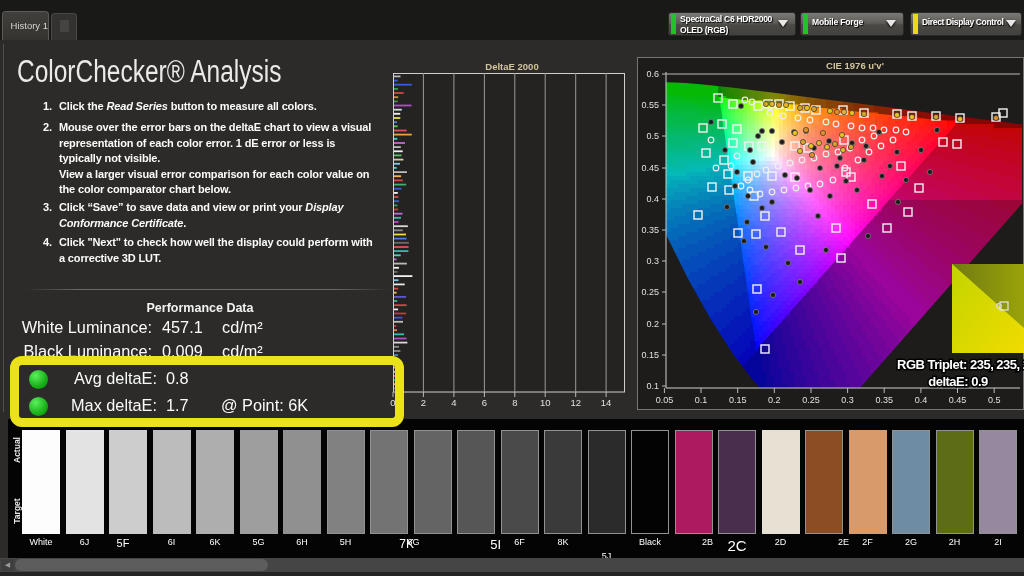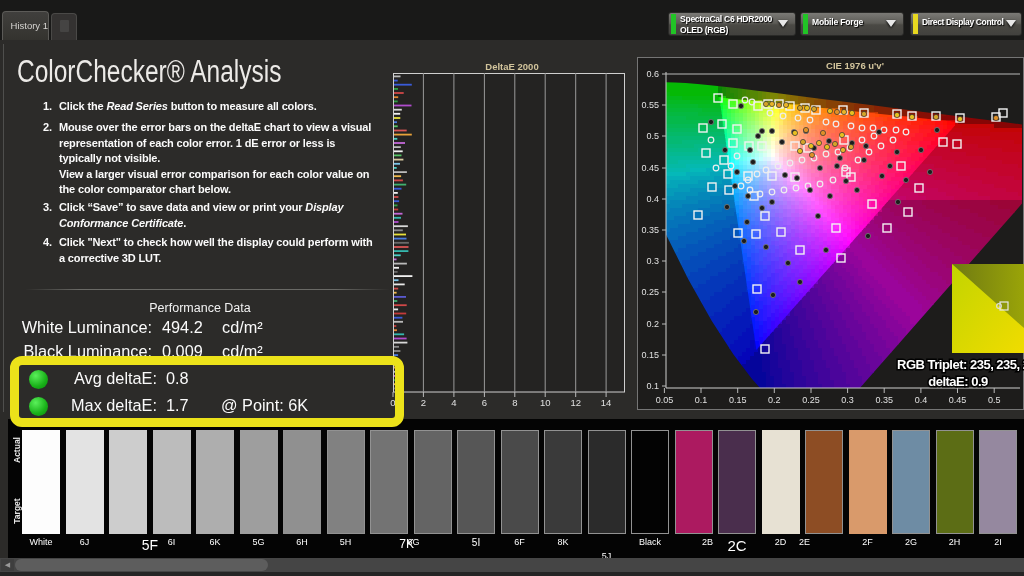--- a/index.html
+++ b/index.html
@@ -29,23 +29,23 @@
 
 <div class="abs" style="left:34px;top:99px;width:370px;color:#fbfbfb;font-size:11px;font-weight:bold;line-height:15.4px;letter-spacing:-0.15px">
 <div style="position:relative;padding-left:25px;white-space:nowrap"><span style="position:absolute;left:9px">1.</span>Click the <i>Read Series</i> button to measure all colors.</div>
 <div style="position:relative;padding-left:25px;margin-top:6px;white-space:nowrap"><span style="position:absolute;left:9px">2.</span>Mouse over the error bars on the deltaE chart to view a visual<br>representation of each color error. 1 dE error or less is<br>typically not visible.<br>View a larger visual error comparison for each color value on<br>the color comparator chart below.</div>
 <div style="position:relative;padding-left:25px;margin-top:3px;white-space:nowrap"><span style="position:absolute;left:9px">3.</span>Click “Save” to save data and view or print your <i>Display</i><br><i>Conformance Certificate</i>.</div>
 <div style="position:relative;padding-left:25px;margin-top:4px;white-space:nowrap"><span style="position:absolute;left:9px">4.</span>Click "Next" to check how well the display could perform with<br>a corrective 3D LUT.</div>
 </div>
 
 <div class="abs" style="left:25px;top:289px;width:365px;height:1px;background:linear-gradient(90deg,#2c2b29,#6a6a66 15%,#6a6a66 85%,#2c2b29)"></div>
 
-<div class="abs" style="left:0;top:301px;width:400px;text-align:center;font-size:12.5px;font-weight:normal;color:#f2f2f2">Performance Data</div>
+<div class="abs" style="left:0;top:301px;width:400px;text-align:center;font-size:12.5px;font-weight:bold;color:#f2f2f2">Performance Data</div>
 <div class="abs" style="left:0;top:318px;width:152px;text-align:right;font-size:16.3px;color:#fafafa">White Luminance:</div>
-<div class="abs" style="left:162px;top:318px;font-size:16.3px;color:#fafafa">494.2</div>
+<div class="abs" style="left:162px;top:318px;font-size:16.3px;color:#fafafa">457.1</div>
 <div class="abs" style="left:222px;top:318px;font-size:16.3px;color:#fafafa">cd/m²</div>
 <div class="abs" style="left:0;top:342px;width:152px;text-align:right;font-size:16.3px;color:#fafafa">Black Luminance:</div>
 <div class="abs" style="left:162px;top:342px;font-size:16.3px;color:#fafafa">0.009</div>
 <div class="abs" style="left:222px;top:342px;font-size:16.3px;color:#fafafa">cd/m²</div>
 
 <svg width="250" height="420" style="position:absolute;left:383px;top:55px" xmlns="http://www.w3.org/2000/svg">
 <text x="129" y="15" font-size="9.5" fill="#d2c49c" text-anchor="middle" font-weight="bold">DeltaE 2000</text>
 <rect x="10.5" y="18.5" width="231" height="318.5" fill="#242322" stroke="#cfcfcf" stroke-width="1"></rect>
 <g transform="translate(-383,-55)">
       <line x1="423.4" y1="73" x2="423.4" y2="392" stroke="#9a9a9a" stroke-width="1"></line>
@@ -2581,53 +2581,53 @@
 
 <div class="abs" style="left:0;top:419px;width:1024px;height:139px;background:#040404"></div>
 <div class="abs" style="left:0;top:419px;width:8px;height:153px;background:#2c2b29"></div>
 <div class="abs" style="left:-4px;top:445px;font-size:8.5px;font-weight:bold;color:#e8e8e8;transform:rotate(-90deg);transform-origin:center;width:42px;text-align:center">Actual</div>
 <div class="abs" style="left:-4px;top:506px;font-size:8.5px;font-weight:bold;color:#e8e8e8;transform:rotate(-90deg);transform-origin:center;width:42px;text-align:center">Target</div>
 <div style="position:absolute;left:22.0px;top:430px;width:38px;height:104px;background:#fdfdfd;box-sizing:border-box"></div>
 <div style="position:absolute;left:16.0px;top:537px;width:50px;text-align:center;font-size:9px;color:#fff">White</div>
 <div style="position:absolute;left:65.5px;top:430px;width:38px;height:104px;background:#e3e3e3;box-sizing:border-box"></div>
 <div style="position:absolute;left:59.5px;top:537px;width:50px;text-align:center;font-size:9px;color:#fff">6J</div>
 <div style="position:absolute;left:109.0px;top:430px;width:38px;height:104px;background:#cdcdcd;box-sizing:border-box"></div>
-<div style="position:absolute;left:108px;top:537px;width:50px;text-align:right;font-size:14px;color:#fff">5F</div>
+<div style="position:absolute;left:98px;top:537px;width:50px;text-align:center;font-size:11px;color:#fff">5F</div>
 <div style="position:absolute;left:152.5px;top:430px;width:38px;height:104px;background:#bcbcbc;box-sizing:border-box"></div>
 <div style="position:absolute;left:146.5px;top:537px;width:50px;text-align:center;font-size:9px;color:#fff">6I</div>
 <div style="position:absolute;left:196.0px;top:430px;width:38px;height:104px;background:#aeaeae;box-sizing:border-box"></div>
 <div style="position:absolute;left:190.0px;top:537px;width:50px;text-align:center;font-size:9px;color:#fff">6K</div>
 <div style="position:absolute;left:239.5px;top:430px;width:38px;height:104px;background:#9e9e9e;box-sizing:border-box"></div>
 <div style="position:absolute;left:233.5px;top:537px;width:50px;text-align:center;font-size:9px;color:#fff">5G</div>
 <div style="position:absolute;left:283.0px;top:430px;width:38px;height:104px;background:#909090;border:1px solid #929292;box-sizing:border-box"></div>
 <div style="position:absolute;left:277.0px;top:537px;width:50px;text-align:center;font-size:9px;color:#fff">6H</div>
 <div style="position:absolute;left:326.5px;top:430px;width:38px;height:104px;background:#818181;border:1px solid #929292;box-sizing:border-box"></div>
 <div style="position:absolute;left:320.5px;top:537px;width:50px;text-align:center;font-size:9px;color:#fff">5H</div>
 <div style="position:absolute;left:370.0px;top:430px;width:38px;height:104px;background:#737373;border:1px solid #929292;box-sizing:border-box"></div>
 <div style="position:absolute;left:364.0px;top:537px;width:50px;text-align:right;font-size:12px;color:#fff">7K</div>
 <div style="position:absolute;left:413.5px;top:430px;width:38px;height:104px;background:#646464;border:1px solid #929292;box-sizing:border-box"></div>
 <div style="position:absolute;left:407.5px;top:537px;width:50px;text-align:left;font-size:9px;color:#fff">6G</div>
 <div style="position:absolute;left:457.0px;top:430px;width:38px;height:104px;background:#565656;border:1px solid #929292;box-sizing:border-box"></div>
-<div style="position:absolute;left:451.0px;top:537px;width:50px;text-align:center;font-size:10px;color:#fff">5I</div>
+<div style="position:absolute;left:451.0px;top:537px;width:50px;text-align:right;font-size:13px;color:#fff">5I</div>
 <div style="position:absolute;left:500.5px;top:430px;width:38px;height:104px;background:#4a4a4a;border:1px solid #929292;box-sizing:border-box"></div>
 <div style="position:absolute;left:494.5px;top:537px;width:50px;text-align:center;font-size:9px;color:#fff">6F</div>
 <div style="position:absolute;left:544.0px;top:430px;width:38px;height:104px;background:#3a3a3a;border:1px solid #929292;box-sizing:border-box"></div>
 <div style="position:absolute;left:538.0px;top:537px;width:50px;text-align:center;font-size:9px;color:#fff">8K</div>
 <div style="position:absolute;left:587.5px;top:430px;width:38px;height:104px;background:#2b2b2b;border:1px solid #929292;box-sizing:border-box"></div>
 <div style="position:absolute;left:581.5px;top:551px;width:50px;text-align:center;font-size:9px;color:#fff">5J</div>
 <div style="position:absolute;left:631.0px;top:430px;width:38px;height:104px;background:#030303;border:1px solid #929292;box-sizing:border-box"></div>
 <div style="position:absolute;left:625.0px;top:537px;width:50px;text-align:center;font-size:9px;color:#fff">Black</div>
 <div style="position:absolute;left:674.5px;top:430px;width:38px;height:104px;background:#ac1a60;border:1px solid #929292;box-sizing:border-box"></div>
 <div style="position:absolute;left:702px;top:537px;width:50px;text-align:left;font-size:9px;color:#fff">2B</div>
 <div style="position:absolute;left:718.0px;top:430px;width:38px;height:104px;background:#4a2e4d;border:1px solid #929292;box-sizing:border-box"></div>
 <div style="position:absolute;left:712.0px;top:537px;width:50px;text-align:center;font-size:15px;color:#fff">2C</div>
 <div style="position:absolute;left:761.5px;top:430px;width:38px;height:104px;background:#e7e1d3;box-sizing:border-box"></div>
 <div style="position:absolute;left:755.5px;top:537px;width:50px;text-align:center;font-size:9px;color:#fff">2D</div>
 <div style="position:absolute;left:805.0px;top:430px;width:38px;height:104px;background:#8d4d24;border:1px solid #929292;box-sizing:border-box"></div>
-<div style="position:absolute;left:799.0px;top:537px;width:50px;text-align:left;font-size:9px;color:#fff">2E</div>
+<div style="position:absolute;left:799.0px;top:537px;width:50px;text-align:right;font-size:9px;color:#fff">2E</div>
 <div style="position:absolute;left:848.5px;top:430px;width:38px;height:104px;background:#d99a6b;box-sizing:border-box"></div>
 <div style="position:absolute;left:842.5px;top:537px;width:50px;text-align:center;font-size:9px;color:#fff">2F</div>
 <div style="position:absolute;left:892.0px;top:430px;width:38px;height:104px;background:#6e8ca4;border:1px solid #929292;box-sizing:border-box"></div>
 <div style="position:absolute;left:886.0px;top:537px;width:50px;text-align:center;font-size:9px;color:#fff">2G</div>
 <div style="position:absolute;left:935.5px;top:430px;width:38px;height:104px;background:#5c6d15;border:1px solid #929292;box-sizing:border-box"></div>
 <div style="position:absolute;left:929.5px;top:537px;width:50px;text-align:center;font-size:9px;color:#fff">2H</div>
 <div style="position:absolute;left:979.0px;top:430px;width:38px;height:104px;background:#95889f;border:1px solid #929292;box-sizing:border-box"></div>
 <div style="position:absolute;left:973.0px;top:537px;width:50px;text-align:center;font-size:9px;color:#fff">2I</div>
 
 <div class="abs" style="left:0;top:558px;width:1024px;height:14px;background:#454545"></div>

